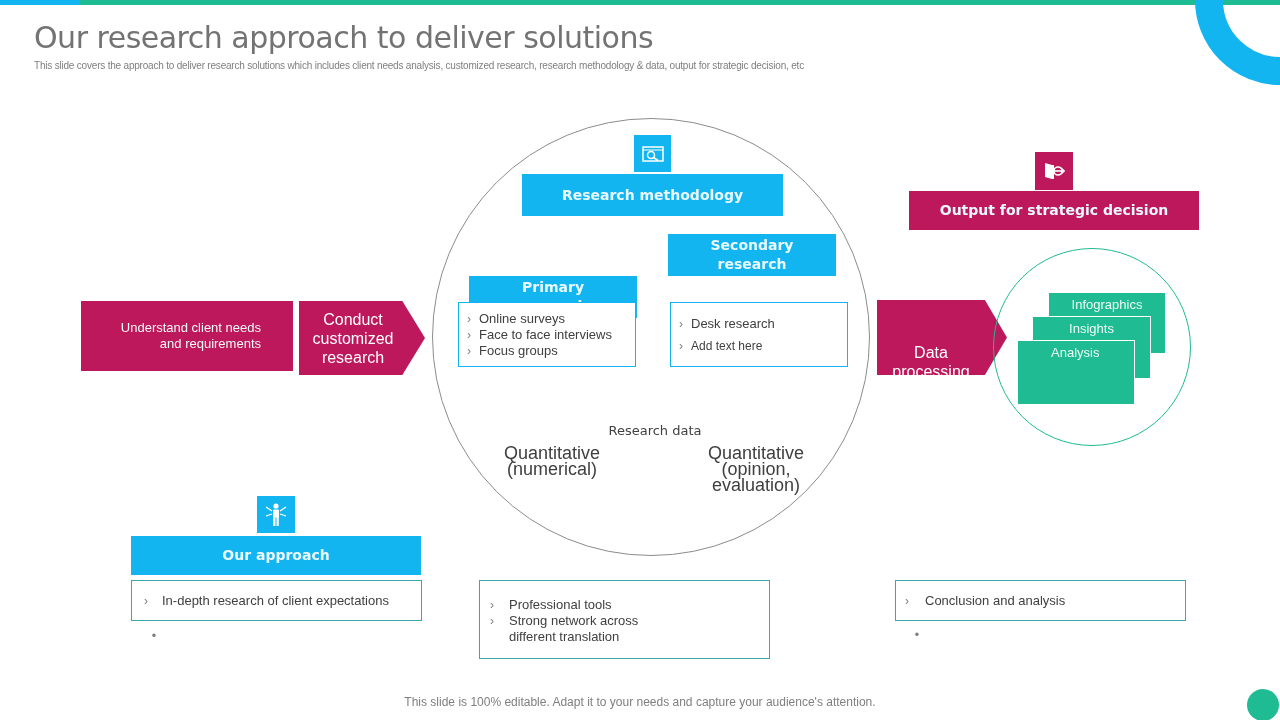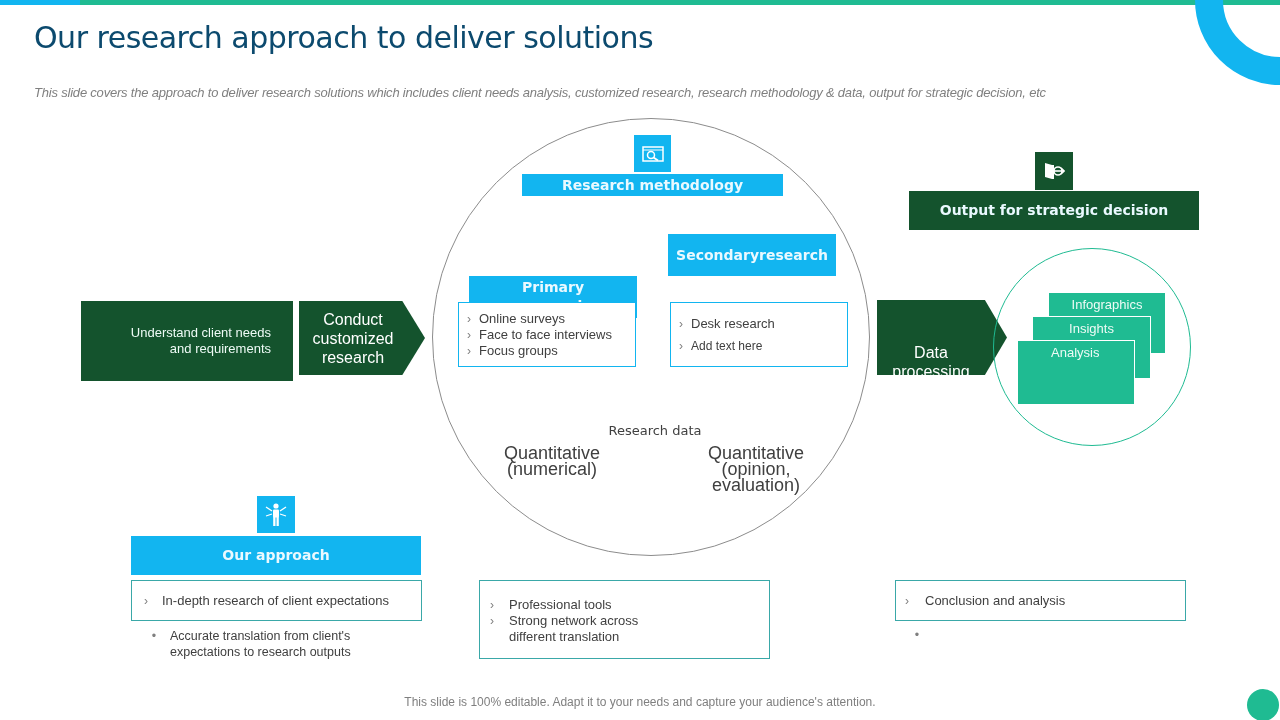--- a/index.html
+++ b/index.html
@@ -4,25 +4,25 @@
 <style>
   * { box-sizing: border-box; margin: 0; padding: 0; }
   html, body { width: 1280px; height: 720px; overflow: hidden; background: #ffffff; }
   body { position: relative; font-family: "Liberation Sans", sans-serif; color: #404040; }
 
   .abs { position: absolute; }
   .topbar-blue { left: 0; top: 0; width: 80px; height: 5px; background: #12b5f0; }
   .topbar-green { left: 80px; top: 0; width: 1200px; height: 5px; background: #1fbb92; }
   .corner-ring { left: 1195px; top: -85px; width: 170px; height: 170px; border-radius: 50%; border: 28px solid #12b5f0; }
 
-  .title { left: 34px; top: 20px; font-size: 30px; color: #0c4a6e; font-family: "DejaVu Sans", sans-serif; font-weight: normal; letter-spacing: -0.5px; }
-  .subtitle { left: 34px; top: 85px; font-size: 13px; color: #7f7f7f; letter-spacing: -0.2px; font-style: italic; }
+  .title { left: 34px; top: 20px; font-size: 30px; color: #737373; font-family: "DejaVu Sans", sans-serif; font-weight: normal; letter-spacing: -0.5px; }
+  .subtitle { left: 34px; top: 60px; font-size: 10px; color: #7f7f7f; letter-spacing: -0.2px; }
 
   .blue { background: #12b5f0; }
-  .green { background: #14532d; }
+  .green { background: #be185d; }
   .head-box { color: #eaf9ff; font-family: "DejaVu Sans", sans-serif; font-weight: bold; font-size: 14px; display: flex; align-items: center; justify-content: center; text-align: center; line-height: 19px; }
 
   .icon-box { display: flex; align-items: center; justify-content: center; }
 
   .big-circle { left: 432px; top: 118px; width: 438px; height: 438px; border-radius: 50%; border: 1px solid #8c8c8c; }
   .small-circle { left: 993px; top: 248px; width: 198px; height: 198px; border-radius: 50%; border: 1px solid #1fbb92; }
 
   .list-box { border: 1px solid #12b5f0; background: #fff; font-size: 13px; color: #404040; }
   .list-box.teal { border-color: #3aa8a8; }
   .li { display: flex; align-items: flex-start; line-height: 16px; }
@@ -44,49 +44,49 @@
 </head>
 <body>
 
 <div class="abs topbar-blue"></div>
 <div class="abs topbar-green"></div>
 <div class="abs corner-ring"></div>
 
 <h1 class="abs title">Our research approach to deliver solutions</h1>
 <div class="abs subtitle">This slide covers the approach to deliver research solutions which includes client needs analysis, customized research, research methodology &amp; data, output for strategic decision, etc</div>
 
-<div class="abs green" style="left:81px; top:301px; width:212px; height:80px; display:flex; align-items:center; justify-content:flex-end; padding-right:22px;">
+<div class="abs green" style="left:81px; top:301px; width:212px; height:70px; display:flex; align-items:center; justify-content:flex-end; padding-right:32px;">
   <span style="color:#eefbf6; font-size:13px; text-align:right; line-height:16px; width:150px;">Understand client needs and requirements</span>
 </div>
 
 <div class="abs green chevron-shape" style="left:299px; top:301px; width:126px; height:74px; clip-path: polygon(0 0, 82% 0, 100% 50%, 82% 100%, 0 100%);">
   <span style="font-size:16px; line-height:19px; width:96px; margin-right:18px;">Conduct customized research</span>
 </div>
 
 <div class="abs big-circle"></div>
 
 <div class="abs blue icon-box" style="left:634px; top:135px; width:37px; height:37px;">
   <svg width="22" height="18" viewBox="0 0 22 18">
     <rect x="1" y="2" width="20" height="14" fill="none" stroke="#fff" stroke-width="1.5"></rect>
     <line x1="1" y1="5" x2="21" y2="5" stroke="#fff" stroke-width="1"></line>
     <circle cx="9" cy="10" r="3.5" fill="none" stroke="#fff" stroke-width="1.5"></circle>
     <line x1="11.5" y1="12.5" x2="16" y2="15.5" stroke="#fff" stroke-width="1.8"></line>
   </svg>
 </div>
 
-<div class="abs blue head-box" style="left:522px; top:174px; width:261px; height:22px;">
+<div class="abs blue head-box" style="left:522px; top:174px; width:261px; height:42px;">
   <span>Research methodology</span>
 </div>
 
 <div class="abs blue head-box" style="left:469px; top:236px; width:168px; height:42px; flex-direction:column;margin-top:40px;">
   <span>Primary</span>
   <span>research</span>
 </div>
 
-<div class="abs blue head-box" style="left:668px; top:234px; width:168px; height:42px; flex-direction:row;">
+<div class="abs blue head-box" style="left:668px; top:234px; width:168px; height:42px; flex-direction:column;">
   <span>Secondary</span>
   <span>research</span>
 </div>
 
 <div class="abs list-box" style="left:458px; top:302px; width:178px; height:65px; padding-top:8px;">
   <div class="li">
     <span class="chev">›</span>
     <span>Online surveys</span>
   </div>
   <div class="li">
@@ -164,24 +164,20 @@
   <span>Our approach</span>
 </div>
 <div class="abs list-box teal" style="left:131px; top:580px; width:291px; height:41px; display:flex; align-items:center;">
   <div class="li">
     <span class="chev" style="padding-left:12px; width:30px;">›</span>
     <span>In-depth research of client expectations</span>
   </div>
 </div>
 <div class="abs bullet-text" style="left:145px; top:628px; width:260px;">
   <span class="dot">•</span>
-  <span style="padding-left:7px;">
-    <span>Accurate translation from client's</span><br>
-    <span>expectations to research outputs</span>
-  </span>
 </div>
 
 <div class="abs list-box teal" style="left:479px; top:580px; width:291px; height:79px; padding-top:16px;">
   <div class="li">
     <span class="chev" style="padding-left:10px; width:29px;">›</span>
     <span>Professional tools</span>
   </div>
   <div class="li">
     <span class="chev" style="padding-left:10px; width:29px;">›</span>
     <span>

